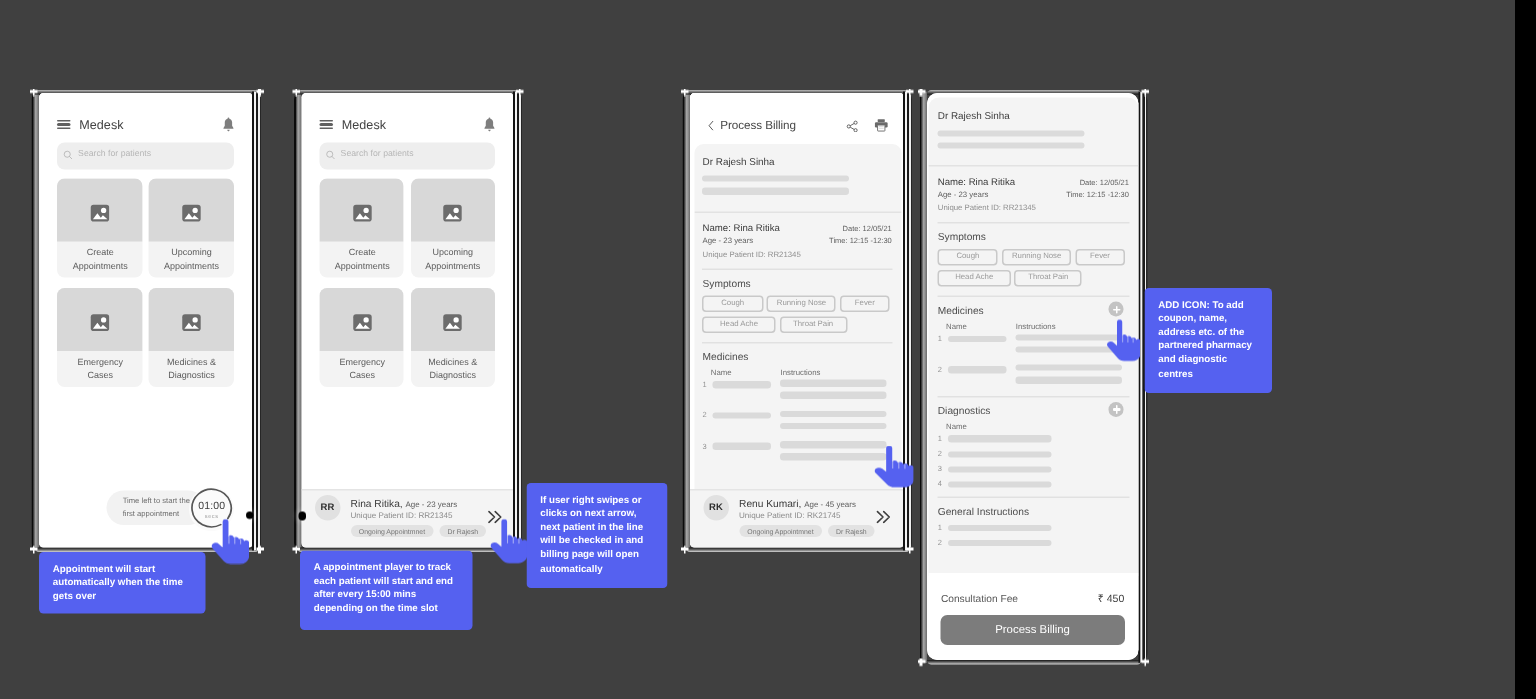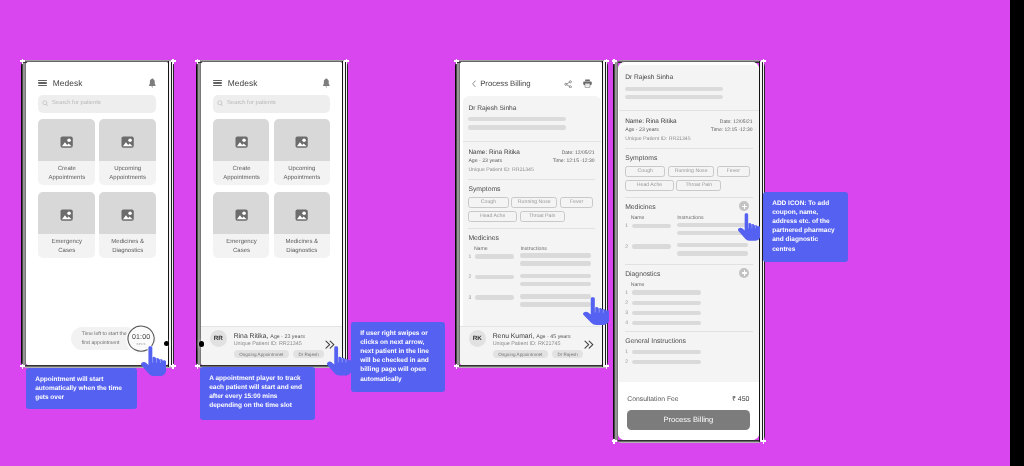--- a/index.html
+++ b/index.html
@@ -1,19 +1,19 @@
 <!DOCTYPE html>
 <html><head>
 <meta charset="utf-8">
 <style>
   html,body{margin:0;padding:0;background:#000;width:1024px;height:466px;overflow:hidden;}
   body{font-family:"Liberation Sans", sans-serif;-webkit-font-smoothing:antialiased;text-rendering:geometricPrecision;}
   *{-webkit-font-smoothing:antialiased;}
   .phone,.note{will-change:transform;}
-  .stage{position:relative;width:1010px;height:466px;background:#d946ef;}
+  .stage{position:relative;width:1010px;height:466px;background:#404040;}
   svg{display:block}
   
   
   .phone{position:absolute;}
   .phone .edgeL{position:absolute;left:0;top:1px;bottom:1.5px;width:5.4px;border-radius:5px 0 0 5px;
     background:linear-gradient(90deg,#0b0b0b 0 1.2px,#3b3b3b 1.3px,#a9a9a9 55%,#6b6b6b 100%);}
   .phone .edgeT{position:absolute;left:2px;right:1px;top:0;height:2.6px;border-radius:4px 4px 0 0;
     background:linear-gradient(180deg,#bdbdbd,#565656 60%,#141414);}
   .phone .edgeB{position:absolute;left:2px;right:1px;bottom:0;height:2.6px;border-radius:0 0 4px 4px;
     background:linear-gradient(0deg,#d6d6d6,#5f5f5f 55%,#141414);}

